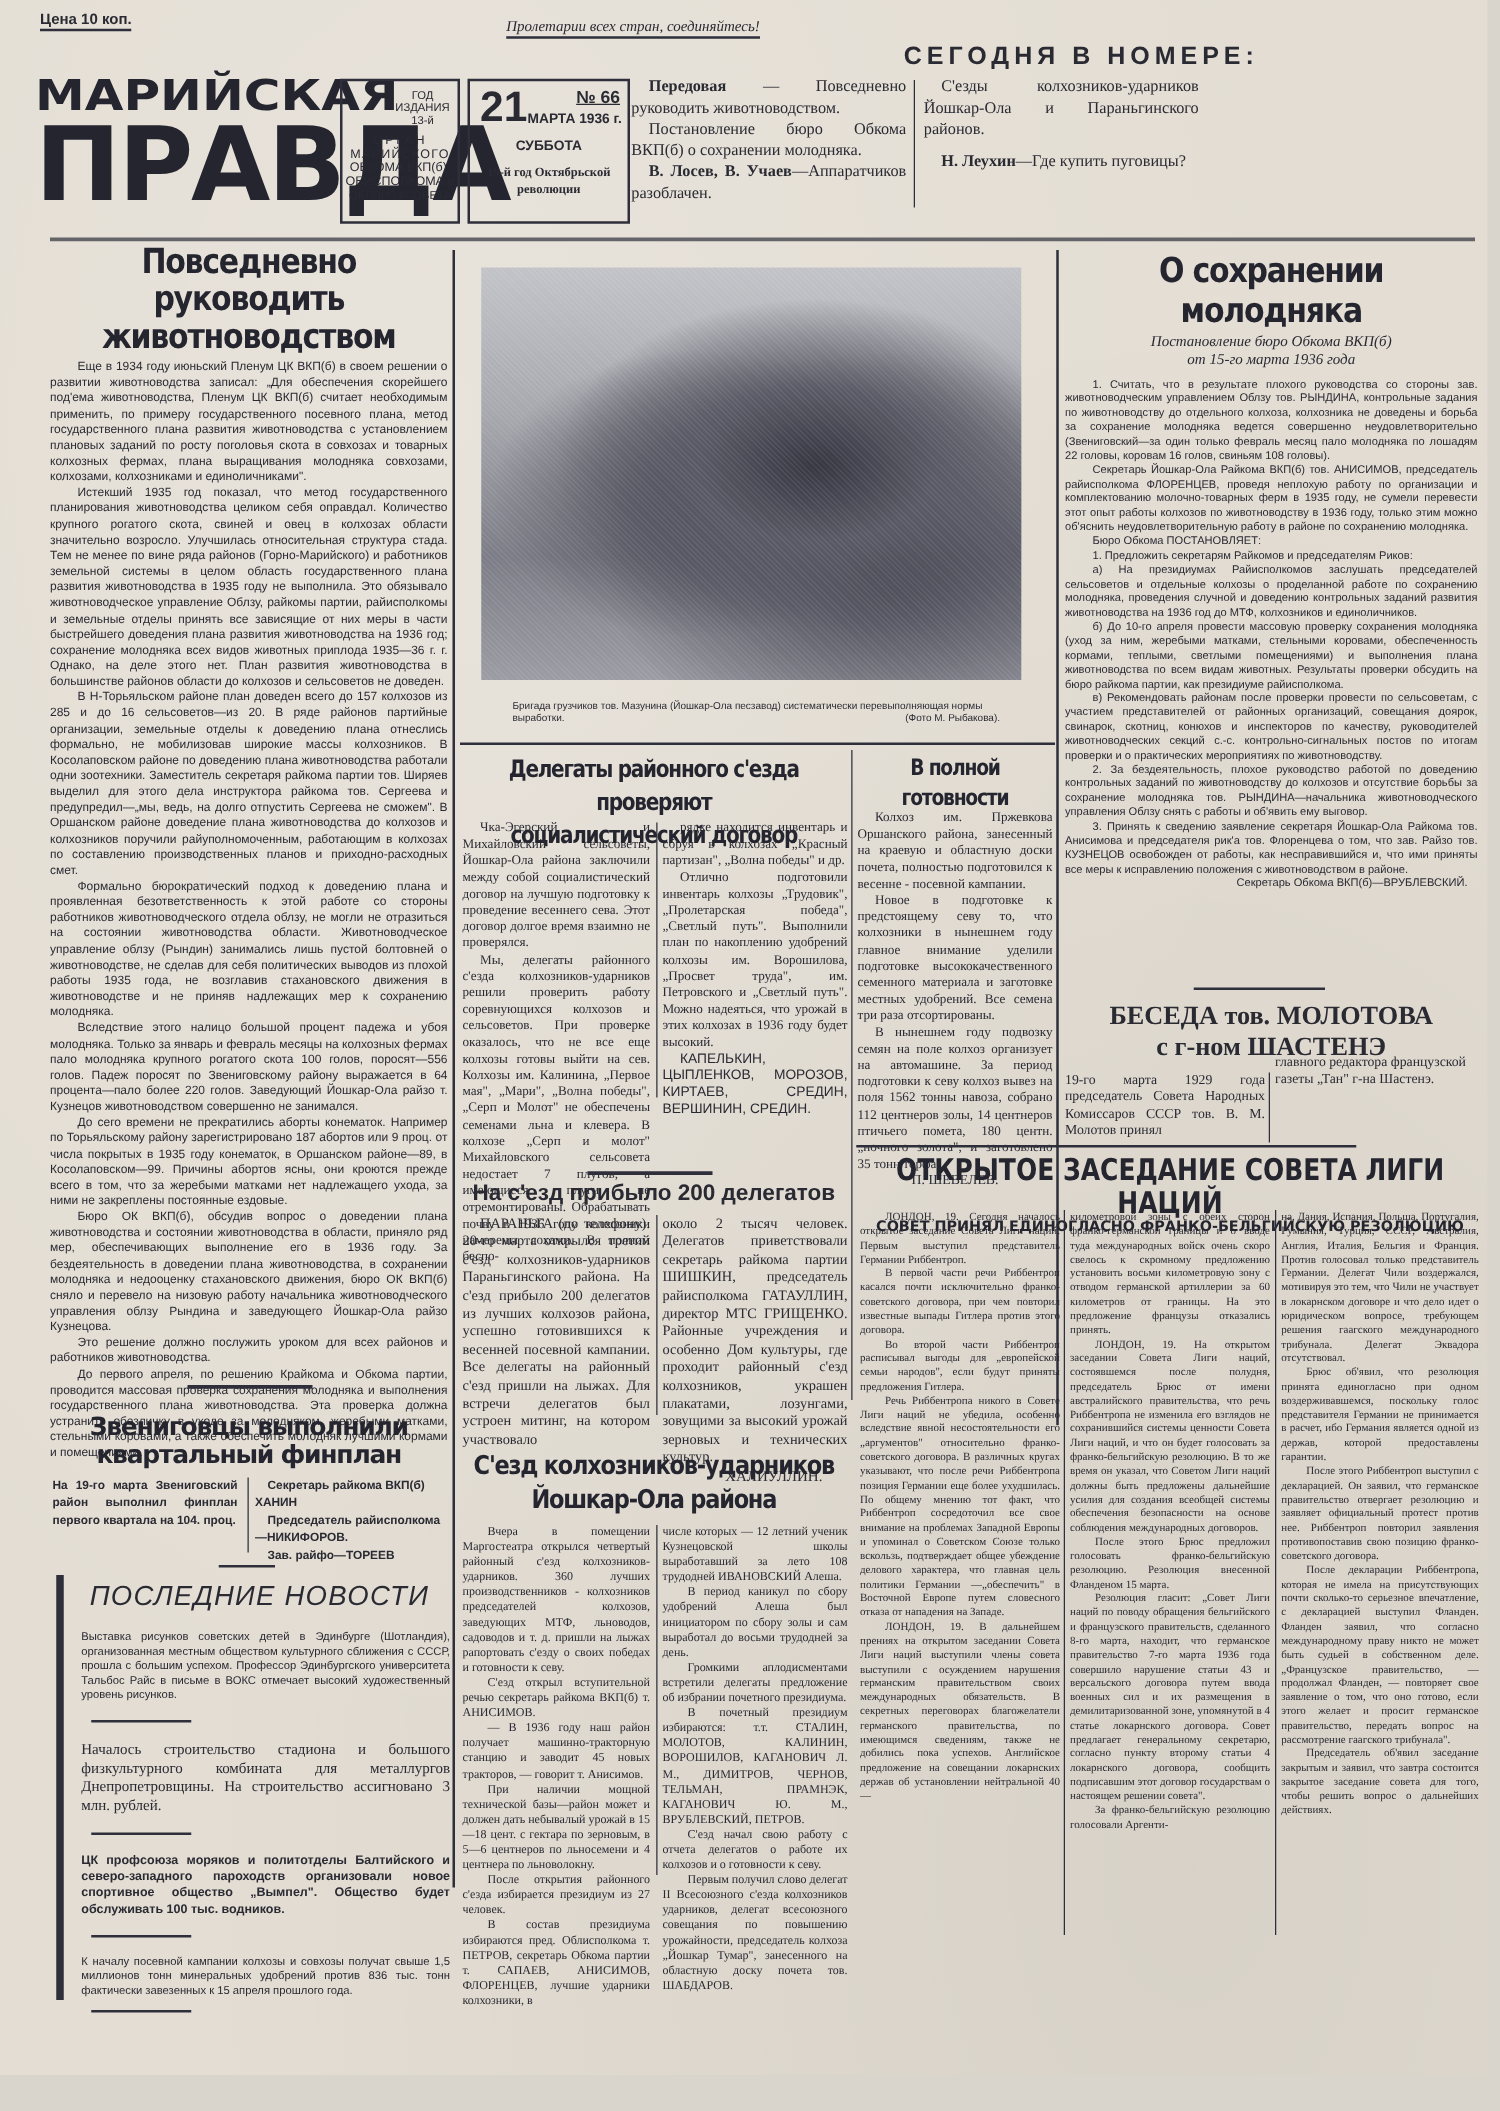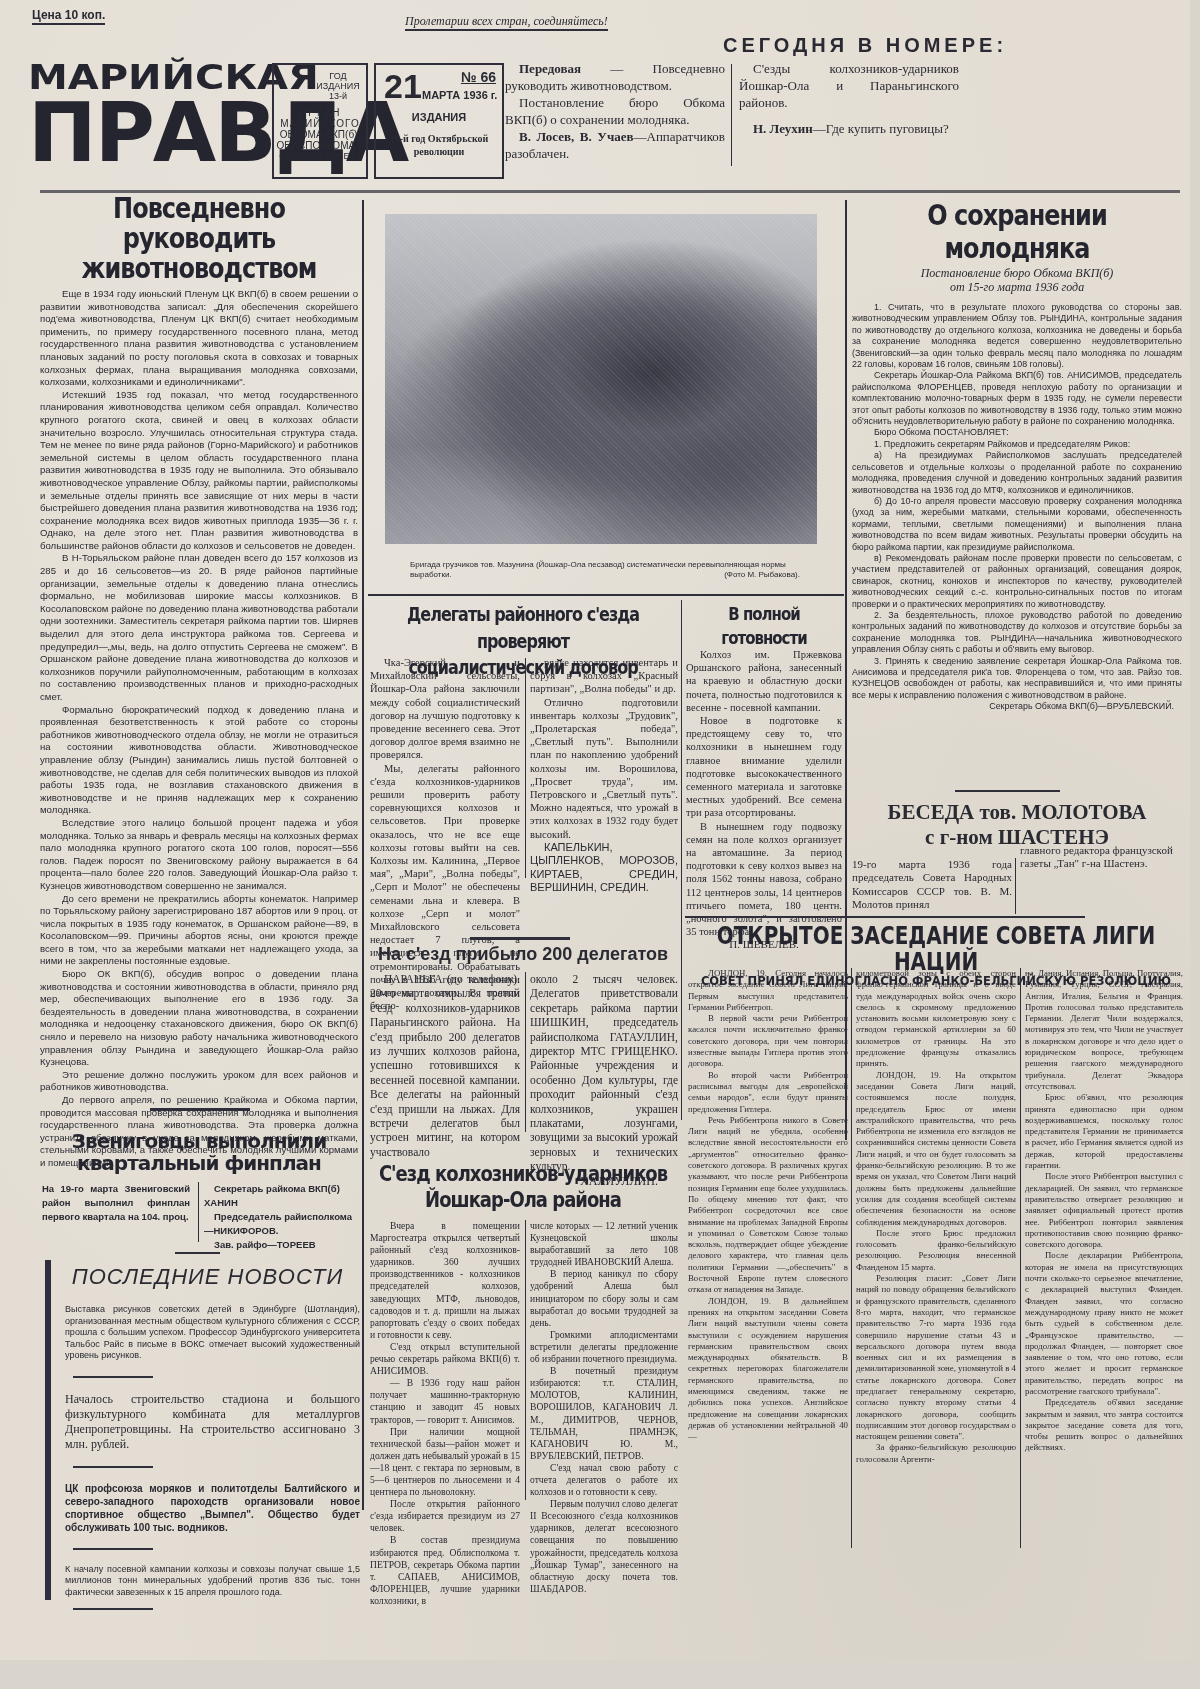--- a/index.html
+++ b/index.html
@@ -48,21 +48,21 @@
     <div class="center sans" style="font-size:10px;letter-spacing:1px;">МАРИЙСКОГО</div>
     <div class="center sans" style="font-size:10px;">ОБКОМА ВКП(б),</div>
     <div class="center sans" style="font-size:10px;">ОБИСПОЛКОМА и</div>
     <div class="center sans" style="font-size:9px;">ОБЛПРОФСОВЕТА</div>
   </div>
 
   <div class="box" style="left:374px;top:63px;width:126px;height:112px;">
     <div class="abs sans bold" style="right:6px;top:4px;font-size:14px;text-decoration:underline;">№ 66</div>
     <div class="abs sans bold" style="left:8px;top:4px;font-size:34px;line-height:34px;">21</div>
     <div class="abs sans bold" style="left:46px;top:24px;font-size:11px;">МАРТА 1936 г.</div>
-    <div class="abs sans bold center" style="left:0;right:0;top:46px;font-size:11px;">ИЗДАНИЯ</div>
+    <div class="abs sans bold center" style="left:0;right:0;top:46px;font-size:11px;">СУББОТА</div>
     <div class="abs bold center" style="left:0;right:0;top:68px;font-size:10px;">19-й год Октябрьской</div>
     <div class="abs bold center" style="left:0;right:0;top:81px;font-size:10px;">революции</div>
   </div>
 
   <div class="abs" style="left:505px;top:34px;width:680px;height:140px;">
     <div class="sans bold" style="font-size:20px;letter-spacing:4px;text-align:center;margin-left:40px;">СЕГОДНЯ В НОМЕРЕ:</div>
     <div class="abs med-text" style="left:0;top:26px;width:220px;font-size:13px;line-height:17px;">
       <p style="text-indent:14px;"><span class="bold">Передовая</span><span> — Повседневно руководить животноводством.</span></p>
       <p style="text-indent:14px;"><span>Постановление бюро Обкома ВКП(б) о сохранении молодняка.</span></p>
       <p style="text-indent:14px;"><span class="bold">В. Лосев, В. Учаев</span><span>—Аппаратчиков разоблачен.</span></p>
@@ -137,21 +137,21 @@
       <div>Делегаты районного с'езда проверяют</div>
       <div>социалистический договор</div>
     </div>
     <div class="abs med-text" style="left:2px;top:54px;width:150px;font-size:10.5px;line-height:13.2px;">
       <p>Чка-Эгерский и Михайловский сельсоветы, Йошкар-Ола района заключили между собой социалистический договор на лучшую подготовку к проведение весеннего сева. Этот договор долгое время взаимно не проверялся.</p>
       <p>Мы, делегаты районного с'езда колхозников-ударников решили проверить работу соревнующихся колхозов и сельсоветов. При проверке оказалось, что не все еще колхозы готовы выйти на сев. Колхозы им. Калинина, „Первое мая", „Мари", „Волна победы", „Серп и Молот" не обеспечены семенами льна и клевера. В колхозе „Серп и молот" Михайловского сельсовета недостает 7 плугов, а имеющиеся плуги не отремонтированы. Обрабатывать почву в 1936 году колхозники намерены сохами. В полном беспо-</p>
     </div>
     <div class="vrule" style="left:157px;top:56px;height:220px;width:1px;"></div>
     <div class="abs med-text" style="left:162px;top:54px;width:148px;font-size:10.5px;line-height:13.2px;">
       <p>рядке находится инвентарь и сбруя в колхозах „Красный партизан", „Волна победы" и др.</p>
-      <p>Отлично подготовили инвентарь колхозы „Трудовик", „Пролетарская победа", „Светлый путь". Выполнили план по накоплению удобрений колхозы им. Ворошилова, „Просвет труда", им. Петровского и „Светлый путь". Можно надеяться, что урожай в этих колхозах в 1932 году будет высокий.</p>
+      <p>Отлично подготовили инвентарь колхозы „Трудовик", „Пролетарская победа", „Светлый путь". Выполнили план по накоплению удобрений колхозы им. Ворошилова, „Просвет труда", им. Петровского и „Светлый путь". Можно надеяться, что урожай в этих колхозах в 1936 году будет высокий.</p>
       <p class="sans" style="font-size:11px;line-height:13.5px;">КАПЕЛЬКИН, ЦЫПЛЕНКОВ, МОРОЗОВ, КИРТАЕВ, СРЕДИН, ВЕРШИНИН, СРЕДИН.</p>
     </div>
   </div>
   <div class="vrule" style="left:681px;top:600px;height:520px;width:1px;"></div>
 
   <div class="abs" style="left:686px;top:602px;width:156px;">
     <div class="headline" style="font-size:15px;line-height:20px;transform:scaleY(1.2);transform-origin:center top;">В полной готовности</div>
     <div class="med-text" style="margin-top:6px;font-size:10.5px;line-height:13.2px;">
       <p>Колхоз им. Пржевкова Оршанского района, занесенный на краевую и областную доски почета, полностью подготовился к весенне - посевной кампании.</p>
       <p>Новое в подготовке к предстоящему севу то, что колхозники в нынешнем году главное внимание уделили подготовке высококачественного семенного материала и заготовке местных удобрений. Все семена три раза отсортированы.</p>
@@ -216,21 +216,21 @@
       <div style="text-align:right;padding-right:8px;">Секретарь Обкома ВКП(б)—ВРУБЛЕВСКИЙ.</div>
     </div>
   </div>
 
   <div class="rule" style="left:955px;top:790px;width:105px;height:2px;"></div>
   <div class="abs" style="left:852px;top:800px;width:330px;">
     <div class="center bold" style="font-size:21px;line-height:25px;">
       <div>БЕСЕДА тов. МОЛОТОВА</div>
       <div>с г-ном ШАСТЕНЭ</div>
     </div>
-    <div class="abs med-text" style="left:0;top:58px;width:160px;font-size:11px;line-height:13.4px;">19-го марта 1936 года председатель Совета Народных Комиссаров СССР тов. В. М. Молотов принял</div>
+    <div class="abs med-text" style="left:0;top:58px;width:160px;font-size:11px;line-height:13.4px;">19-го марта 1929 года председатель Совета Народных Комиссаров СССР тов. В. М. Молотов принял</div>
     <div class="vrule" style="left:163px;top:58px;height:56px;width:1px;"></div>
     <div class="abs med-text" style="left:168px;top:44px;width:160px;font-size:11px;line-height:13.4px;text-align:left;">главного редактора французской газеты „Тан" г-на Шастенэ.</div>
   </div>
   <div class="rule" style="left:685px;top:916px;width:400px;height:2px;"></div>
 
   <div class="abs" style="left:686px;top:922px;width:500px;">
     <div class="headline" style="font-size:20px;line-height:22px;transform:scaleY(1.2);transform-origin:center top;letter-spacing:0;">ОТКРЫТОЕ ЗАСЕДАНИЕ СОВЕТА ЛИГИ НАЦИЙ</div>
     <div class="headline" style="font-size:11.5px;margin-top:8px;letter-spacing:0;">СОВЕТ ПРИНЯЛ ЕДИНОГЛАСНО ФРАНКО-БЕЛЬГИЙСКУЮ РЕЗОЛЮЦИЮ</div>
     <div class="abs small-text" style="left:2px;top:46px;width:160px;font-size:8.8px;line-height:11.3px;">
       <p>ЛОНДОН, 19. Сегодня началось открытое заседание Совета Лиги наций. Первым выступил представитель Германии Риббентроп.</p>

